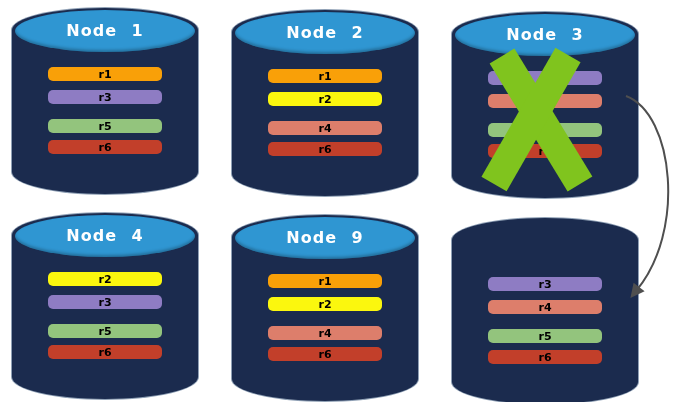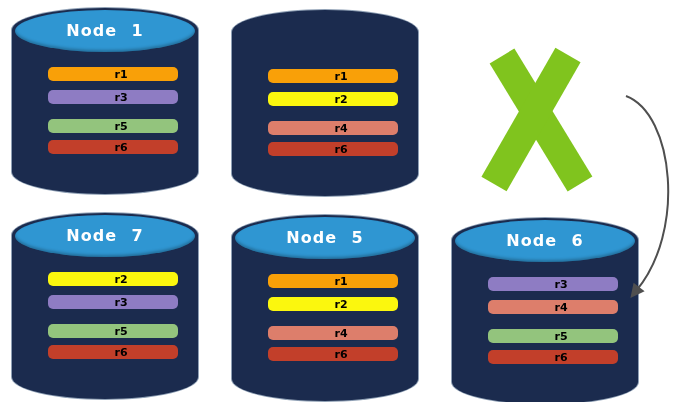--- a/index.html
+++ b/index.html
@@ -23,21 +23,21 @@
     box-shadow:inset 0 -2px 3px rgba(0,0,0,.25);
     display:flex;align-items:center;justify-content:center;
   }
   .title{
     color:var(--title_text,#fff);font-size:16px;font-weight:bold;
     letter-spacing:1px;word-spacing:8px;line-height:1;
   }
   .bar{
     position:absolute;left:36px;width:114px;height:14px;border-radius:5px;
     display:flex;align-items:center;justify-content:center;
-    color:var(--bar_text,#000);font-size:11px;font-weight:bold;line-height:1;padding-left:16px;
+    color:var(--bar_text,#000);font-size:11px;font-weight:bold;line-height:1;
   }
   .b1{top:59px}.b2{top:82px}.b3{top:111px}.b4{top:132px}
   .overlay{position:absolute;left:0;top:0;pointer-events:none;}
 </style>
 </head>
 <body>
 
 <div class="stage">
 
   <div class="node n1">
@@ -47,57 +47,68 @@
       </div>
       <div class="bar b1" style="background: rgb(249, 160, 8);">r1</div>
       <div class="bar b2" style="background: rgb(142, 124, 195);">r3</div>
       <div class="bar b3" style="background: rgb(147, 196, 125);">r5</div>
       <div class="bar b4" style="background: rgb(194, 63, 42);">r6</div>
     </div>
   </div>
 
   <div class="node n2">
     <div class="cyl">
+      <div class="cyl-top">
+        <span class="title">Node 2</span>
+      </div>
       <div class="bar b1" style="background: rgb(249, 160, 8);">r1</div>
       <div class="bar b2" style="background: rgb(251, 247, 14);">r2</div>
       <div class="bar b3" style="background: rgb(221, 126, 107);">r4</div>
       <div class="bar b4" style="background: rgb(194, 63, 42);">r6</div>
     </div>
   </div>
 
+  <div class="node n3">
+    <div class="cyl">
+      <div class="cyl-top">
+        <span class="title">Node 3</span>
+      </div>
+      <div class="bar b1" style="background: rgb(142, 124, 195);">r3</div>
+      <div class="bar b2" style="background: rgb(221, 126, 107);">r4</div>
+      <div class="bar b3" style="background: rgb(147, 196, 125);">r5</div>
+      <div class="bar b4" style="background: rgb(194, 63, 42);">r6</div>
+    </div>
+  </div>
 
   <div class="node n4">
     <div class="cyl">
       <div class="cyl-top">
-        <span class="title">Node 7</span>
+        <span class="title">Node 4</span>
       </div>
       <div class="bar b1" style="background: rgb(251, 247, 14);">r2</div>
       <div class="bar b2" style="background: rgb(142, 124, 195);">r3</div>
       <div class="bar b3" style="background: rgb(147, 196, 125);">r5</div>
       <div class="bar b4" style="background: rgb(194, 63, 42);">r6</div>
     </div>
   </div>
 
   <div class="node n5">
     <div class="cyl">
       <div class="cyl-top">
-        <span class="title">Node 5</span>
+        <span class="title">Node 9</span>
       </div>
       <div class="bar b1" style="background: rgb(249, 160, 8);">r1</div>
       <div class="bar b2" style="background: rgb(251, 247, 14);">r2</div>
       <div class="bar b3" style="background: rgb(221, 126, 107);">r4</div>
       <div class="bar b4" style="background: rgb(194, 63, 42);">r6</div>
     </div>
   </div>
 
   <div class="node n6">
     <div class="cyl">
-      <div class="cyl-top">
-        <span class="title">Node 6</span>
-      </div>
       <div class="bar b1" style="background: rgb(142, 124, 195);">r3</div>
       <div class="bar b2" style="background: rgb(221, 126, 107);">r4</div>
       <div class="bar b3" style="background: rgb(147, 196, 125);">r5</div>
       <div class="bar b4" style="background: rgb(194, 63, 42);">r6</div>
     </div>
   </div>
 
   <svg class="overlay" width="676" height="402" viewBox="0 0 676 402">
     <g>
       <line x1="502" y1="56" x2="580" y2="184" stroke-width="29" stroke-linecap="butt" style="stroke: rgb(128, 196, 30);"></line>

